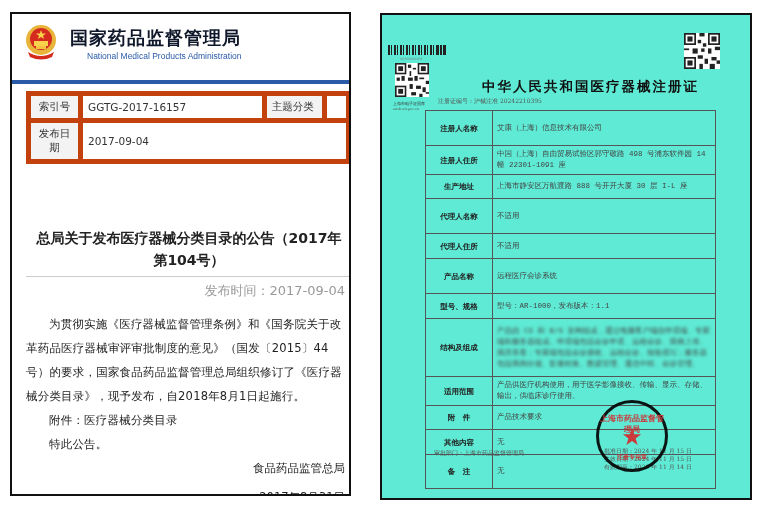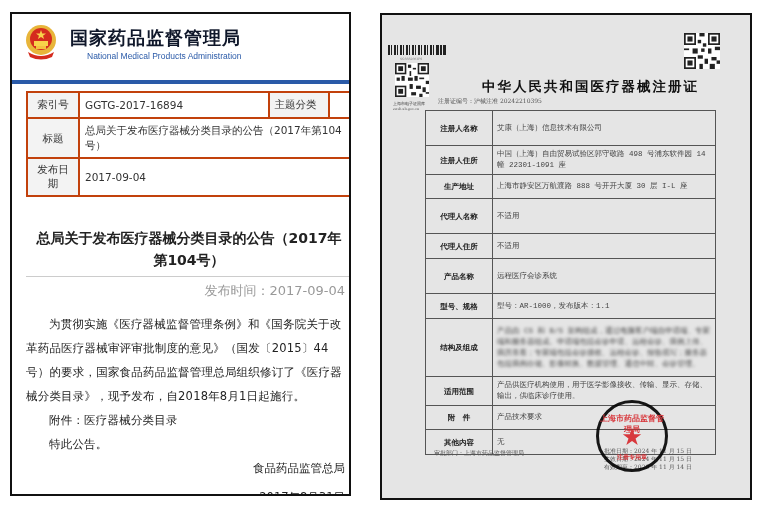--- a/index.html
+++ b/index.html
@@ -20,21 +20,21 @@
     .site-subtitle {
       position: absolute; left: 75px; top: 37px; font-size: 8.5px; color: #2a5aa8;
       font-family: "Liberation Sans", sans-serif; white-space: nowrap;
     }
     .header-rule { position: absolute; left: 0; top: 66px; width: 100%; height: 4px; background: #2a5aa8; }
 
     .meta-table {
       position: absolute; left: 14px; top: 77px; width: 325px; border-collapse: collapse;
       font-size: 10.5px; color: #333;
     }
-    .meta-table td { border: 2px solid #c2410c; padding: 4px 5px; vertical-align: middle; }
+    .meta-table td { border: 5px solid #c2410c; padding: 4px 5px; vertical-align: middle; }
     .meta-table td.lbl { background: #f3f3f3; text-align: center; width: 52px; color: #333; }
     .meta-table td.lbl2 { background: #f3f3f3; width: 60px; }
     .meta-table tr.r1 td { height: 26px; }
     .meta-table tr.r2 td { height: 40px; line-height: 15px; }
     .meta-table tr.r3 td { height: 26px; }
 
     .article-title {
       position: absolute; left: 18px; top: 213px; width: 318px; text-align: center;
       font-size: 14px; font-weight: bold; line-height: 22px; color: #222;
     }
@@ -47,21 +47,21 @@
       line-height: 24px; color: #222; letter-spacing: 0.2px;
     }
     .body-text p { margin: 0; }
     .body-text .indent { text-indent: 23px; }
     .signer { position: absolute; right: 4px; top: 447px; font-size: 11.5px; color: #222; }
     .sign-date { position: absolute; right: 4px; top: 476px; font-size: 11.5px; color: #222; }
 
     
     .right-panel {
       position: absolute; left: 380px; top: 13px; width: 372px; height: 487px;
-      border: 2px solid #111; background: #e5e5e5; overflow: hidden;
+      border: 2px solid #111; background: #5eead4; overflow: hidden;
       font-family: "DejaVu Serif", "Liberation Serif", serif;
     }
     .barcode { position: absolute; left: 6px; top: 30px; width: 58px; height: 10px; }
     .barcode-num { position: absolute; left: 18px; top: 42px; font-size: 3px; color: #777; }
     .qr-left { position: absolute; left: 13px; top: 48px; width: 34px; height: 34px; }
     .qr-left-label { position: absolute; left: 11px; top: 86px; font-size: 4px; color: #333; white-space: nowrap; }
     .qr-left-label2 { position: absolute; left: 11px; top: 92px; font-size: 3.5px; color: #555; white-space: nowrap; }
     .qr-right { position: absolute; left: 302px; top: 18px; width: 36px; height: 36px; }
     .cert-title {
       position: absolute; left: 100px; top: 63px; font-size: 13.5px; font-weight: bold;
@@ -112,27 +112,23 @@
     </svg>
     <div class="site-title">国家药品监督管理局</div>
     <div class="site-subtitle">National Medical Products Administration</div>
   </div>
   <div class="header-rule"></div>
 
   <table class="meta-table">
     <tbody>
         <tr class="r1">
       <td class="lbl">索引号</td>
-      <td>GGTG-2017-16894</td>
+      <td>GGTG-2017-16157</td>
       <td class="lbl2">主题分类</td>
       <td></td>
-    </tr>
-    <tr class="r2">
-      <td class="lbl">标题</td>
-      <td colspan="3">总局关于发布医疗器械分类目录的公告（2017年第104号）</td>
     </tr>
     <tr class="r3">
       <td class="lbl">发布日期</td>
       <td colspan="3">2017-09-04</td>
     </tr>
   </tbody>
     </table>
 
   <div class="article-title">总局关于发布医疗器械分类目录的公告（2017年第104号）</div>
   <div class="article-rule"></div>
@@ -277,20 +273,24 @@
       <td class="val">产品供医疗机构使用，用于医学影像接收、传输、显示、存储、输出，供临床诊疗使用。</td>
     </tr>
     <tr class="h24">
       <td class="lbl">附　件</td>
       <td class="val">产品技术要求</td>
     </tr>
     <tr class="h25">
       <td class="lbl">其他内容</td>
       <td class="val">无</td>
     </tr>
+    <tr class="h36">
+      <td class="lbl">备　注</td>
+      <td class="val">无</td>
+    </tr>
   </tbody>
     </table>
 
   <div class="approve-dept">审批部门：上海市药品监督管理局</div>
   <div class="dates">
     <div>批准日期：2024 年 11 月 15 日</div>
     <div>生效日期：2024 年 11 月 15 日</div>
     <div>有效期至：2029 年 11 月 14 日</div>
   </div>
 

